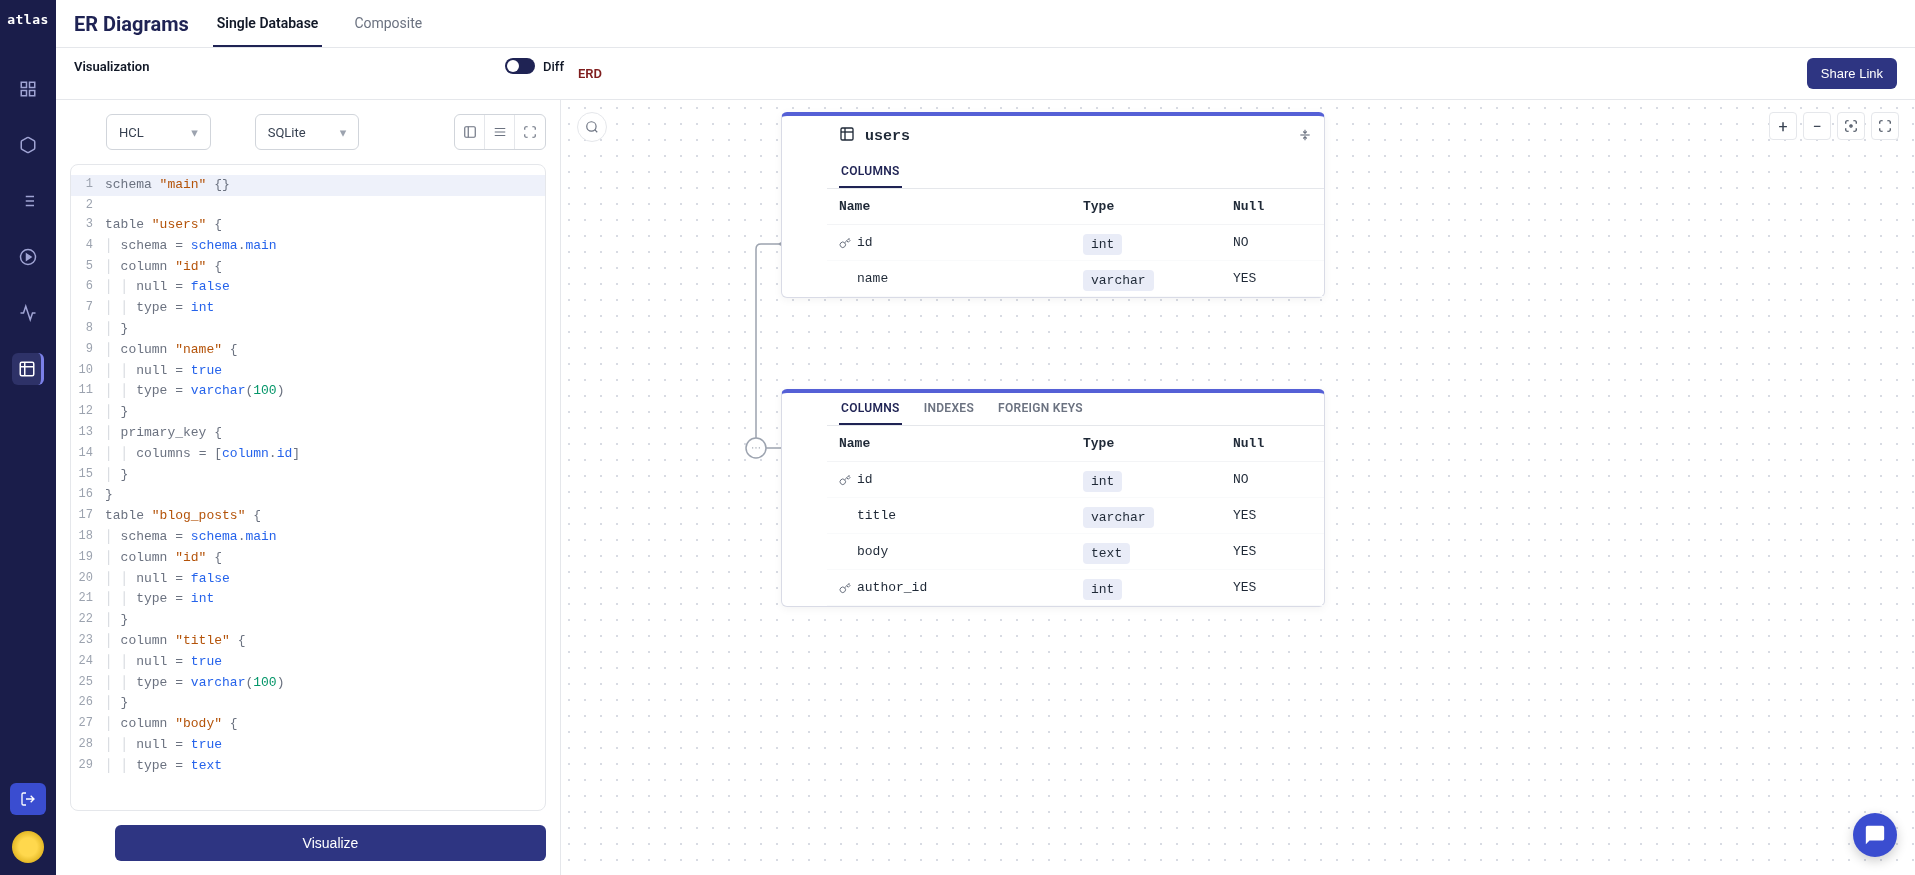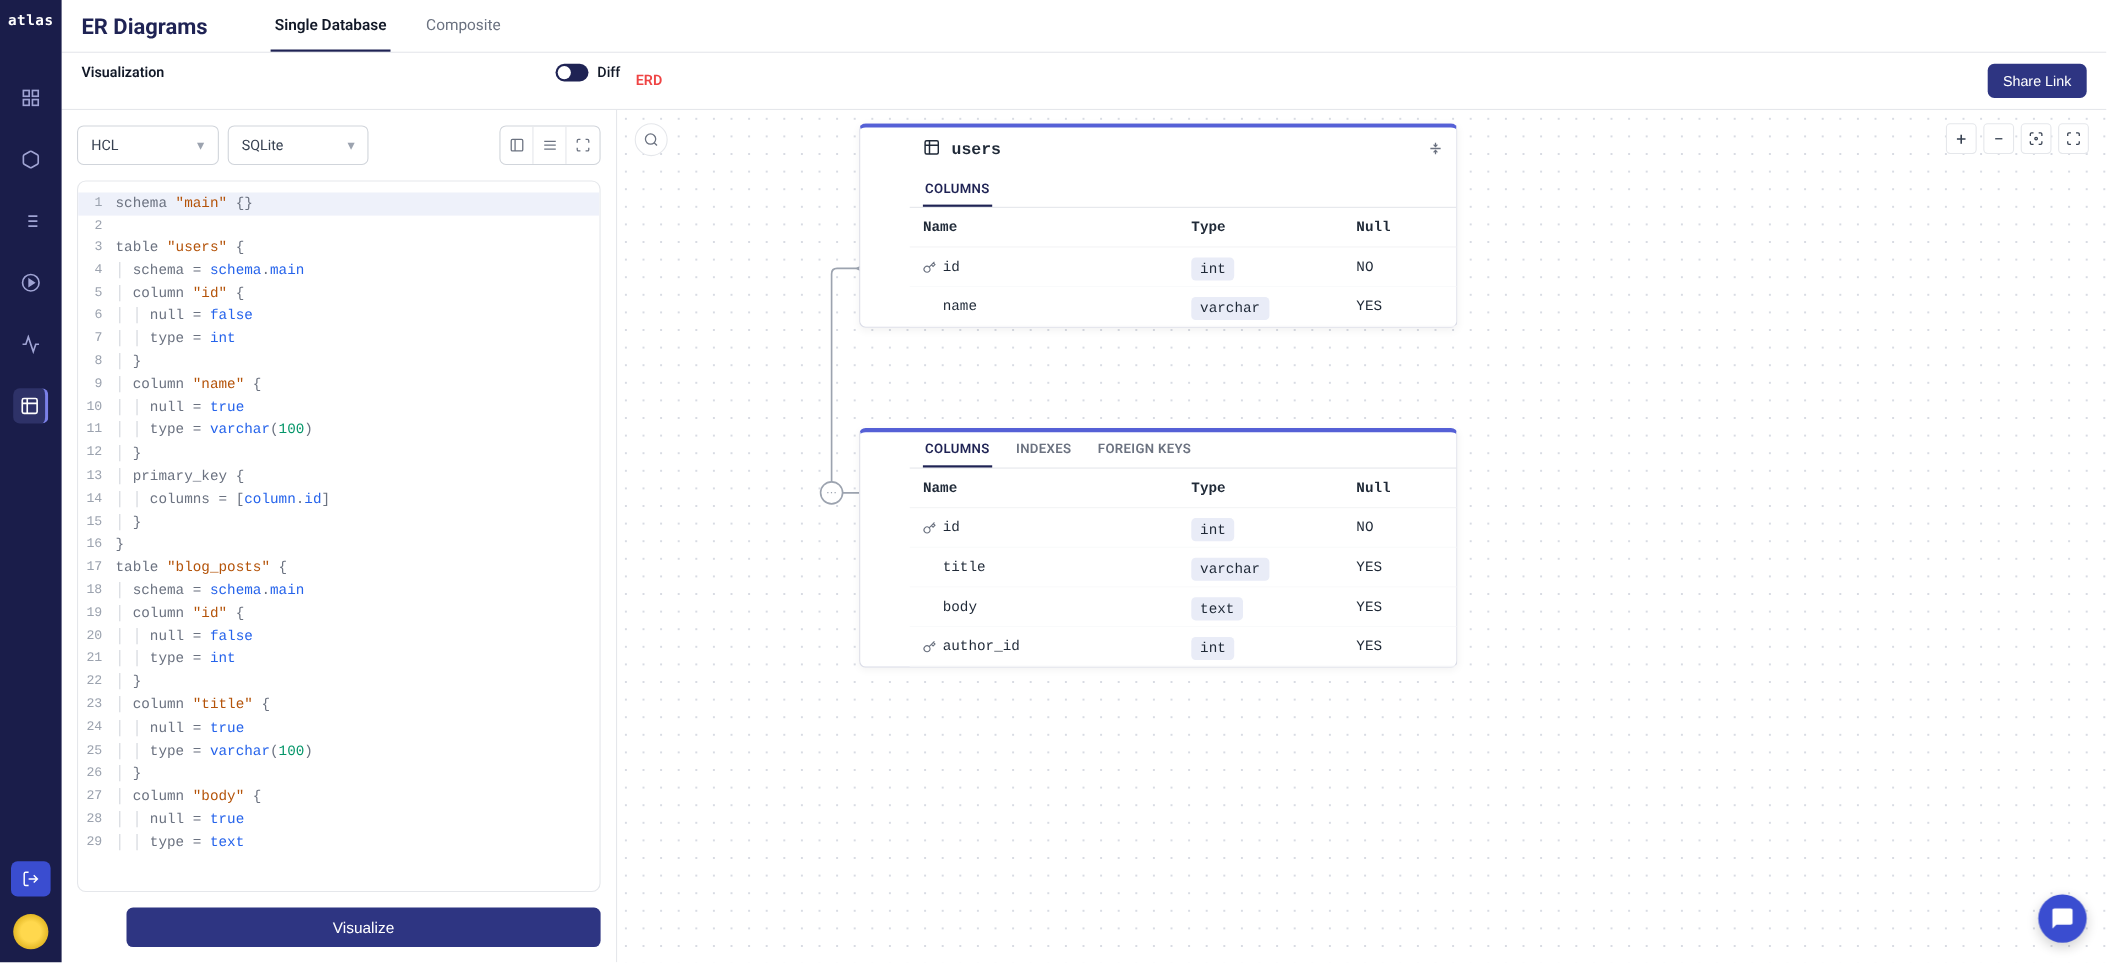--- a/index.html
+++ b/index.html
@@ -9,41 +9,41 @@
 .sidebar { width: 56px; background: #1a1d4a; display: flex; flex-direction: column; align-items: center; padding: 12px 0; gap: 36px; position: relative; }
 .sidebar .logo { color: #fff; font-size: 13px; font-weight: 600; letter-spacing: 0.5px; margin-bottom: 10px; font-family: monospace; }
 .sidebar .nav-icons { display: flex; flex-direction: column; gap: 24px; align-items: center; }
 .sidebar .nav-icon { width: 32px; height: 32px; display: flex; align-items: center; justify-content: center; color: #a0a4d4; cursor: pointer; border-radius: 6px; }
 .sidebar .nav-icon.active { background: #2e3268; color: #fff; border-right: 3px solid #7b80e8; }
 .sidebar .bottom-icons { position: absolute; bottom: 12px; display: flex; flex-direction: column; gap: 16px; align-items: center; }
 .sidebar .bottom-icons .exit-btn { background: #3a4dd0; width: 36px; height: 32px; border-radius: 6px; display:flex; align-items:center; justify-content:center; color:#fff; cursor:pointer;}
 .sidebar .bottom-icons .avatar { width: 32px; height: 32px; border-radius: 50%; background: radial-gradient(circle, #ffd84d 40%, #c99800 100%); }
 
 .main { flex: 1; display: flex; flex-direction: column; }
-.header { display: flex; align-items: center; padding: 0 18px; height: 48px; border-bottom: 1px solid #e5e7eb; gap: 57px; }
+.header { display: flex; align-items: center; padding: 0 18px; height: 48px; border-bottom: 1px solid #e5e7eb; gap: 24px; }
 .header h1 { font-size: 20px; font-weight: 700; color: #1f2354; }
 .header .tabs { display: flex; gap: 28px; }
 .header .tab { font-size: 14px; color: #6b7280; padding: 14px 4px; cursor: pointer; border-bottom: 2px solid transparent; }
 .header .tab.active { color: #111827; font-weight: 600; border-bottom: 2px solid #1f2354; }
 
 .subheader { display: flex; align-items: flex-start; padding: 10px 18px; border-bottom: 1px solid #e5e7eb; }
 .subheader .sub-left { display: flex; align-items: center; gap: 18px; width: 490px; }
 .subheader .sub-left .vis-label { font-size: 13px; font-weight: 600; color: #111827; }
 .subheader .sub-left .diff-wrap { margin-left: auto; display: flex; align-items: center; gap: 8px; }
 .subheader .sub-right { display: flex; align-items: center; flex: 1; padding-left: 14px; }
-.subheader .erd-label { font-size: 13px; font-weight: 600; color: #ef4444; }
+.subheader .erd-label { font-size: 13px; font-weight: 600; color: #7f1d1d; }
 .subheader .share-btn { margin-left: auto; background: #2e3582; color: #fff; border: none; border-radius: 6px; padding: 8px 14px; font-size: 13px; font-weight: 500; cursor: pointer; }
 .toggle { width: 30px; height: 16px; background: #1f2354; border-radius: 999px; position: relative; cursor: pointer; }
 .toggle .knob { position: absolute; left: 2px; top: 2px; width: 12px; height: 12px; background: #fff; border-radius: 50%; }
 .diff-label { font-size: 13px; color: #111827; font-weight: 500; }
 
 .content { flex: 1; display: flex; overflow: hidden; }
 .left-pane { width: 505px; border-right: 1px solid #e5e7eb; display: flex; flex-direction: column; padding: 14px; gap: 14px; }
 .controls-row { display: flex; gap: 8px; }
-.dropdown { flex: 1; border: 1px solid #d1d5db; border-radius: 6px; padding: 8px 12px; font-size: 13px; background: #fff; cursor: pointer; display: flex; align-items: center; justify-content: space-between; color: #374151; }
+.dropdown { flex: 1; border: 1px solid #d1d5db; border-radius: 6px; padding: 8px 12px; font-size: 13px; background: #fff; cursor: pointer; display: flex; align-items: center; justify-content: space-between; color: #374151; margin-left: 36px; }
 .dropdown .chev { color: #9ca3af; }
 .icon-group { display: flex; border: 1px solid #d1d5db; border-radius: 6px; overflow: hidden; }
 .icon-group .ico-btn { width: 30px; height: 34px; display: flex; align-items: center; justify-content: center; cursor: pointer; color: #6b7280; border-right: 1px solid #e5e7eb; }
 .icon-group .ico-btn:last-child { border-right: none; }
 
 .editor { flex: 1; border: 1px solid #e5e7eb; border-radius: 8px; overflow: auto; padding: 10px 0; font-family: "Courier New", monospace; font-size: 13px; line-height: 1.6; background: #fff; }
 .code-line { display: flex; }
 .code-line.sel { background: #eef1fa; }
 .lineno { width: 34px; text-align: right; color: #9ca3af; padding-right: 12px; user-select: none; font-size: 12px; }
 .code { white-space: pre; color: #1f2937; }

